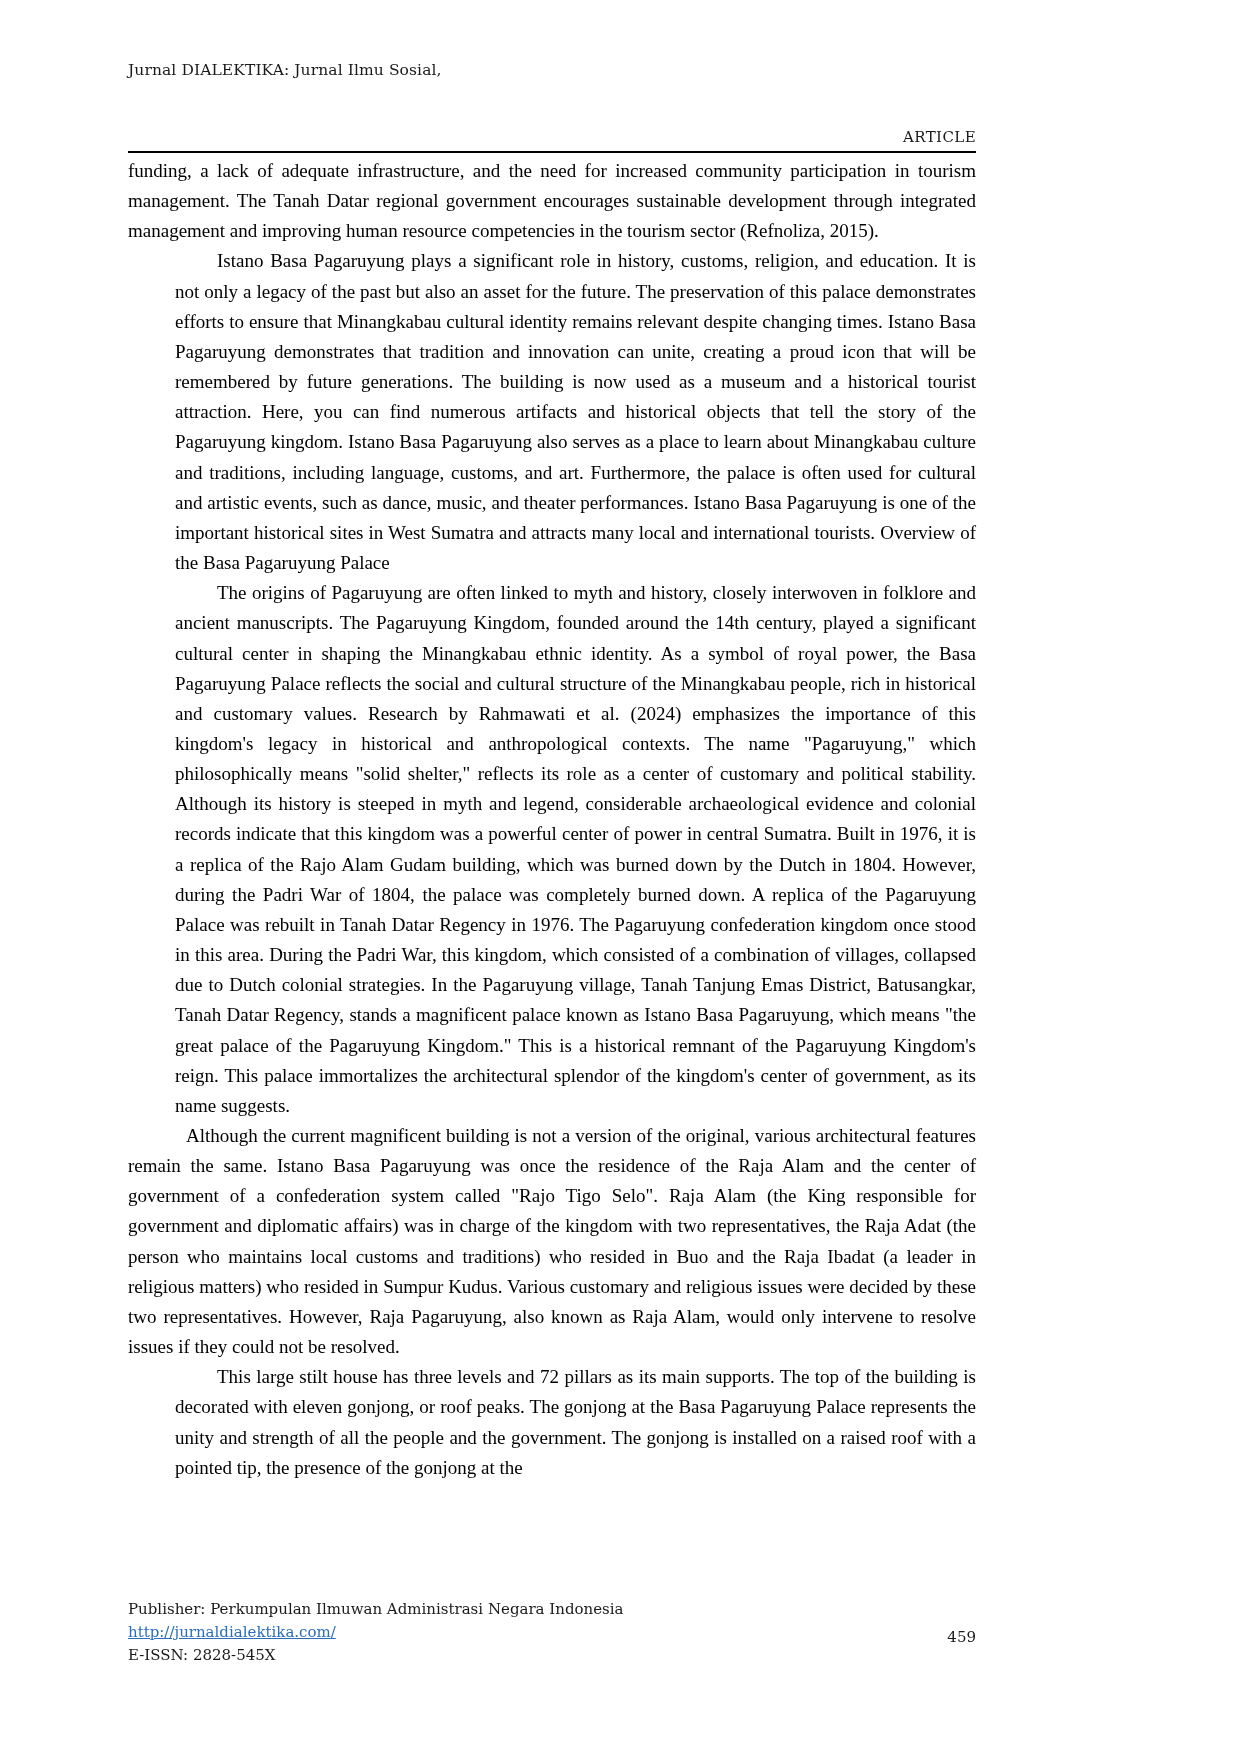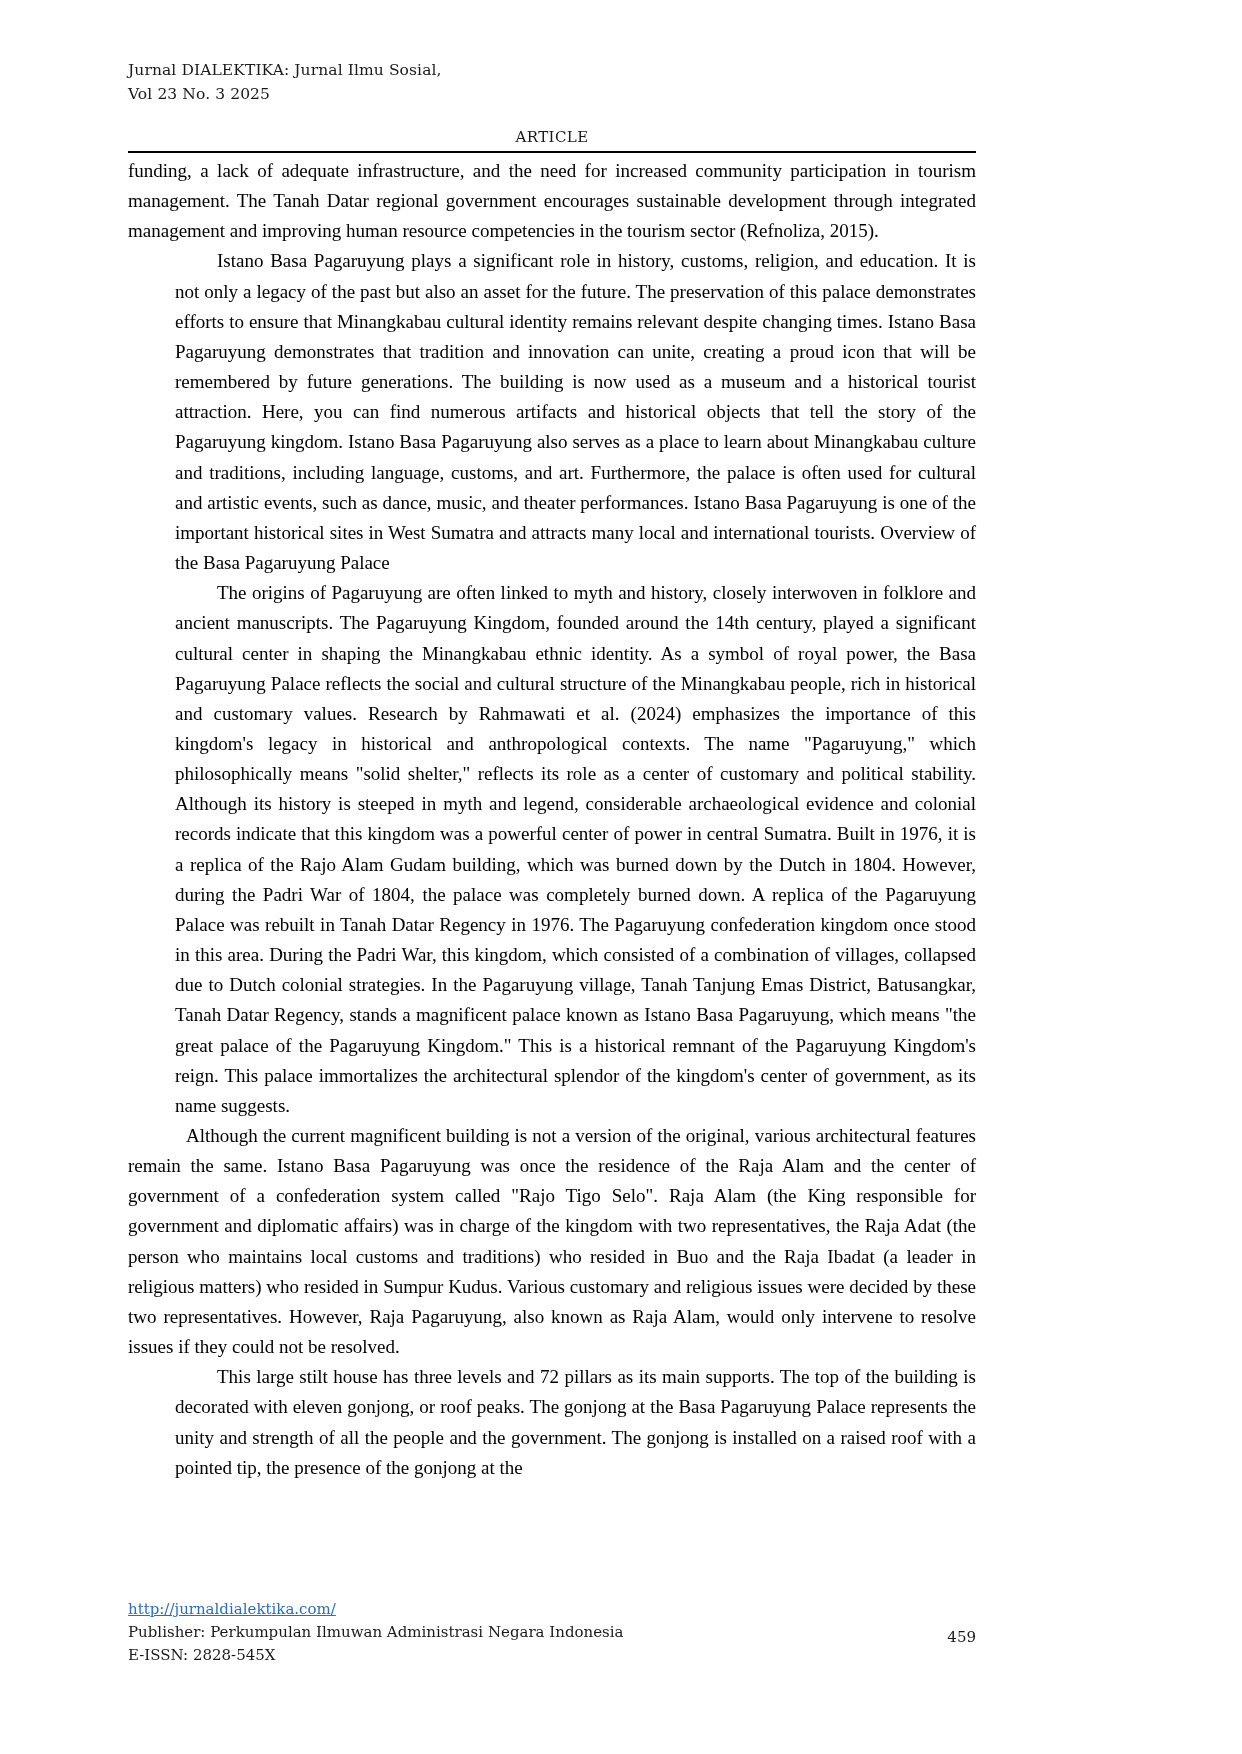--- a/index.html
+++ b/index.html
@@ -30,21 +30,21 @@
     letter-spacing: 0.1px;
   }
   .running-head div { white-space: nowrap; }
 
   
   .section-marker {
     position: absolute;
     left: 128px;
     top: 128px;
     width: 848px;
-    text-align: center;
+    text-align: right;
     font-family: "DejaVu Serif", "Liberation Serif", serif;
     font-size: 15px;
     color: #1a1a1a;
     letter-spacing: 0.4px;
   }
   .head-rule {
     position: absolute;
     left: 128px;
     top: 151px;
     width: 848px;
@@ -100,36 +100,35 @@
     color: #1a1a1a;
   }
 </style>
 </head>
 <body>
 
 <div class="page">
 
   <div class="running-head">
     <div>Jurnal DIALEKTIKA: Jurnal Ilmu Sosial,</div>
-    <div>Vol 23 No. 3 2025</div>
   </div>
 
   <div class="section-marker">ARTICLE</div>
   <div class="head-rule"></div>
 
   <div class="body-col">
     <p class="noindent">funding, a lack of adequate infrastructure, and the need for increased community participation in tourism management. The Tanah Datar regional government encourages sustainable development through integrated management and improving human resource competencies in the tourism sector (Refnoliza, 2015).</p>
     <p class="indent">Istano Basa Pagaruyung plays a significant role in history, customs, religion, and education. It is not only a legacy of the past but also an asset for the future. The preservation of this palace demonstrates efforts to ensure that Minangkabau cultural identity remains relevant despite changing times. Istano Basa Pagaruyung demonstrates that tradition and innovation can unite, creating a proud icon that will be remembered by future generations. The building is now used as a museum and a historical tourist attraction. Here, you can find numerous artifacts and historical objects that tell the story of the Pagaruyung kingdom. Istano Basa Pagaruyung also serves as a place to learn about Minangkabau culture and traditions, including language, customs, and art. Furthermore, the palace is often used for cultural and artistic events, such as dance, music, and theater performances. Istano Basa Pagaruyung is one of the important historical sites in West Sumatra and attracts many local and international tourists. Overview of the Basa Pagaruyung Palace</p>
     <p class="indent">The origins of Pagaruyung are often linked to myth and history, closely interwoven in folklore and ancient manuscripts. The Pagaruyung Kingdom, founded around the 14th century, played a significant cultural center in shaping the Minangkabau ethnic identity. As a symbol of royal power, the Basa Pagaruyung Palace reflects the social and cultural structure of the Minangkabau people, rich in historical and customary values. Research by Rahmawati et al. (2024) emphasizes the importance of this kingdom's legacy in historical and anthropological contexts. The name "Pagaruyung," which philosophically means "solid shelter," reflects its role as a center of customary and political stability. Although its history is steeped in myth and legend, considerable archaeological evidence and colonial records indicate that this kingdom was a powerful center of power in central Sumatra. Built in 1976, it is a replica of the Rajo Alam Gudam building, which was burned down by the Dutch in 1804. However, during the Padri War of 1804, the palace was completely burned down. A replica of the Pagaruyung Palace was rebuilt in Tanah Datar Regency in 1976. The Pagaruyung confederation kingdom once stood in this area. During the Padri War, this kingdom, which consisted of a combination of villages, collapsed due to Dutch colonial strategies. In the Pagaruyung village, Tanah Tanjung Emas District, Batusangkar, Tanah Datar Regency, stands a magnificent palace known as Istano Basa Pagaruyung, which means "the great palace of the Pagaruyung Kingdom." This is a historical remnant of the Pagaruyung Kingdom's reign. This palace immortalizes the architectural splendor of the kingdom's center of government, as its name suggests.</p>
     <p class="indent-wide">Although the current magnificent building is not a version of the original, various architectural features remain the same. Istano Basa Pagaruyung was once the residence of the Raja Alam and the center of government of a confederation system called "Rajo Tigo Selo". Raja Alam (the King responsible for government and diplomatic affairs) was in charge of the kingdom with two representatives, the Raja Adat (the person who maintains local customs and traditions) who resided in Buo and the Raja Ibadat (a leader in religious matters) who resided in Sumpur Kudus. Various customary and religious issues were decided by these two representatives. However, Raja Pagaruyung, also known as Raja Alam, would only intervene to resolve issues if they could not be resolved.</p>
     <p class="indent">This large stilt house has three levels and 72 pillars as its main supports. The top of the building is decorated with eleven gonjong, or roof peaks. The gonjong at the Basa Pagaruyung Palace represents the unity and strength of all the people and the government. The gonjong is installed on a raised roof with a pointed tip, the presence of the gonjong at the</p>
   </div>
 
   <div class="footer">
+    <div class="footer-line">Publisher: Perkumpulan Ilmuwan Administrasi Negara Indonesia</div>
     <div class="footer-line">
       <a class="site-link" href="#">http://jurnaldialektika.com/</a>
     </div>
-    <div class="footer-line">Publisher: Perkumpulan Ilmuwan Administrasi Negara Indonesia</div>
     <div class="footer-line">E-ISSN: 2828-545X</div>
     <div class="page-number">459</div>
   </div>
 
 </div>
 
 </body></html>

